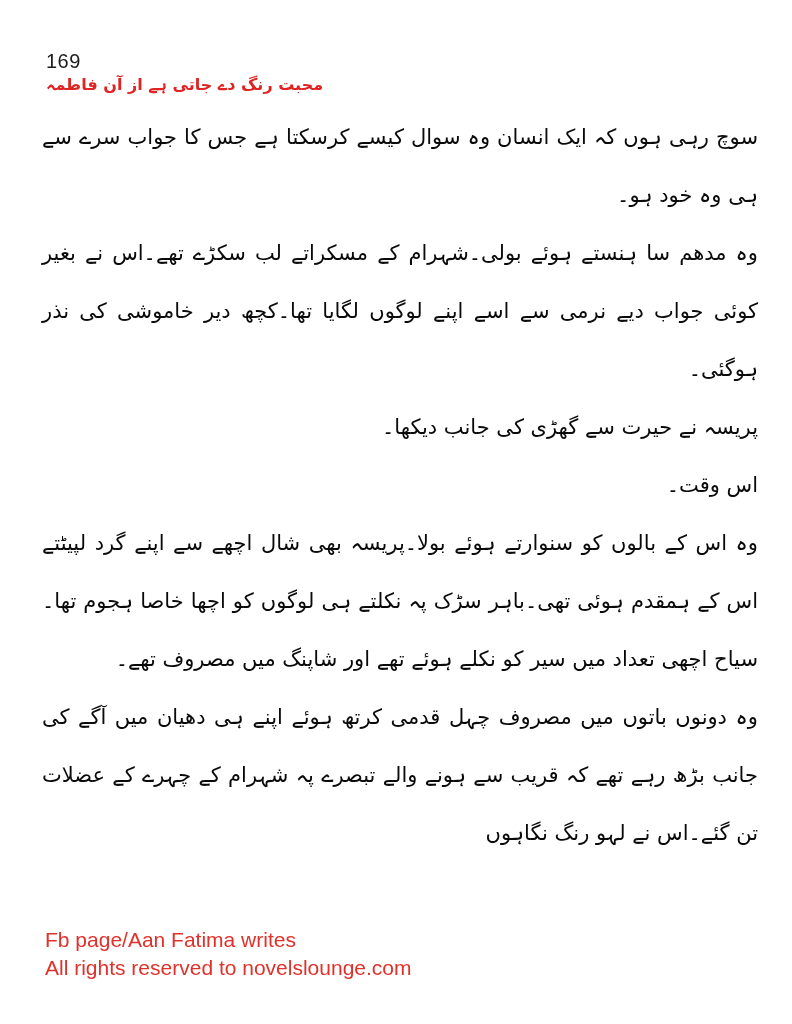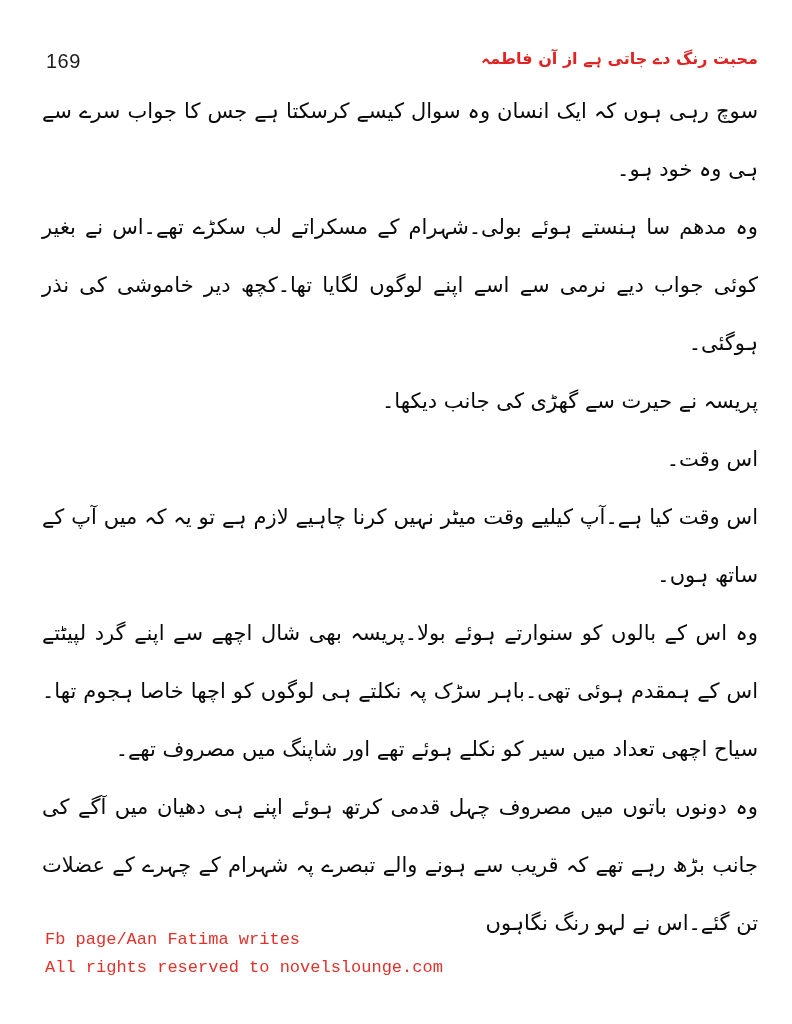--- a/index.html
+++ b/index.html
@@ -14,20 +14,21 @@
     background: #ffffff;
     overflow: hidden;
     font-family: "Liberation Sans", sans-serif;
     box-sizing: border-box;
   }
   .header-row {
     display: flex;
     justify-content: space-between;
     align-items: flex-start;
     padding: 46px 34px 0 46px;
+    flex-direction: column;
   }
   .page-number {
     font-family: "Liberation Sans", sans-serif;
     font-size: 20px;
     color: #1c1c1c;
     letter-spacing: 0.5px;
     line-height: 1.1;
     padding-top: 4px;
   }
   .book-title {
@@ -49,22 +50,22 @@
     text-align: justify;
   }
   .body-text p.para {
     margin: 0;
     line-height: 58px;
   }
   .footer {
     position: absolute;
     left: 45px;
     bottom: 42px;
-    font-family: Liberation Mono, monospace;
-    font-size: 17px;
+    font-family: Liberation Sans, sans-serif;
+    font-size: 21px;
     color: #e0312b;
     line-height: 28px;
   }
 </style>
 </head>
 <body>
 
 <div class="page">
 
   <div class="header-row">
@@ -76,21 +77,20 @@
 
       <p class="para">سوچ رہی ہوں کہ ایک انسان وہ سوال کیسے کرسکتا ہے جس کا جواب سرے سے ہی وہ خود ہو۔</p>
 
       <p class="para">وہ مدھم سا ہنستے ہوئے بولی۔شہرام کے مسکراتے لب سکڑے تھے۔اس نے بغیر کوئی جواب دیے نرمی سے اسے اپنے لوگوں لگایا تھا۔کچھ دیر خاموشی کی نذر ہوگئی۔</p>
 
 
       <p class="para">پریسہ نے حیرت سے گھڑی کی جانب دیکھا۔</p>
 
       <p class="para">اس وقت۔</p>
 
-      <p class="para">اس وقت کیا ہے۔آپ کیلیے وقت میٹر نہیں کرنا چاہیے لازم ہے تو یہ کہ میں آپ کے ساتھ ہوں۔</p>
 
       <p class="para">وہ اس کے بالوں کو سنوارتے ہوئے بولا۔پریسہ بھی شال اچھے سے اپنے گرد لپیٹتے اس کے ہمقدم ہوئی تھی۔باہر سڑک پہ نکلتے ہی لوگوں کو اچھا خاصا ہجوم تھا۔سیاح اچھی تعداد میں سیر کو نکلے ہوئے تھے اور شاپنگ میں مصروف تھے۔</p>
 
 
       <p class="para">وہ دونوں باتوں میں مصروف چہل قدمی کرتھ ہوئے اپنے ہی دھیان میں آگے کی جانب بڑھ رہے تھے کہ قریب سے ہونے والے تبصرے پہ شہرام کے چہرے کے عضلات تن گئے۔اس نے لہو رنگ نگاہوں</p>
     </div>
 
   <div class="footer">
     <div class="footer-line">Fb page/Aan Fatima writes</div>
     <div class="footer-line">All rights reserved to novelslounge.com</div>

